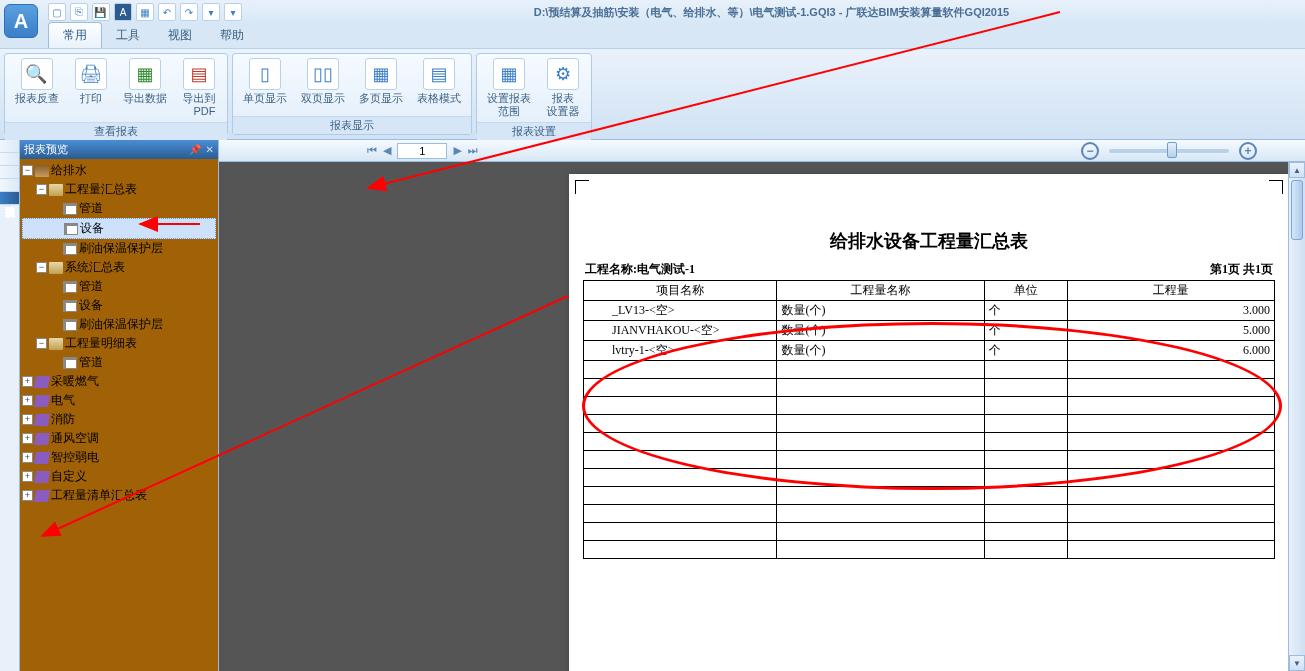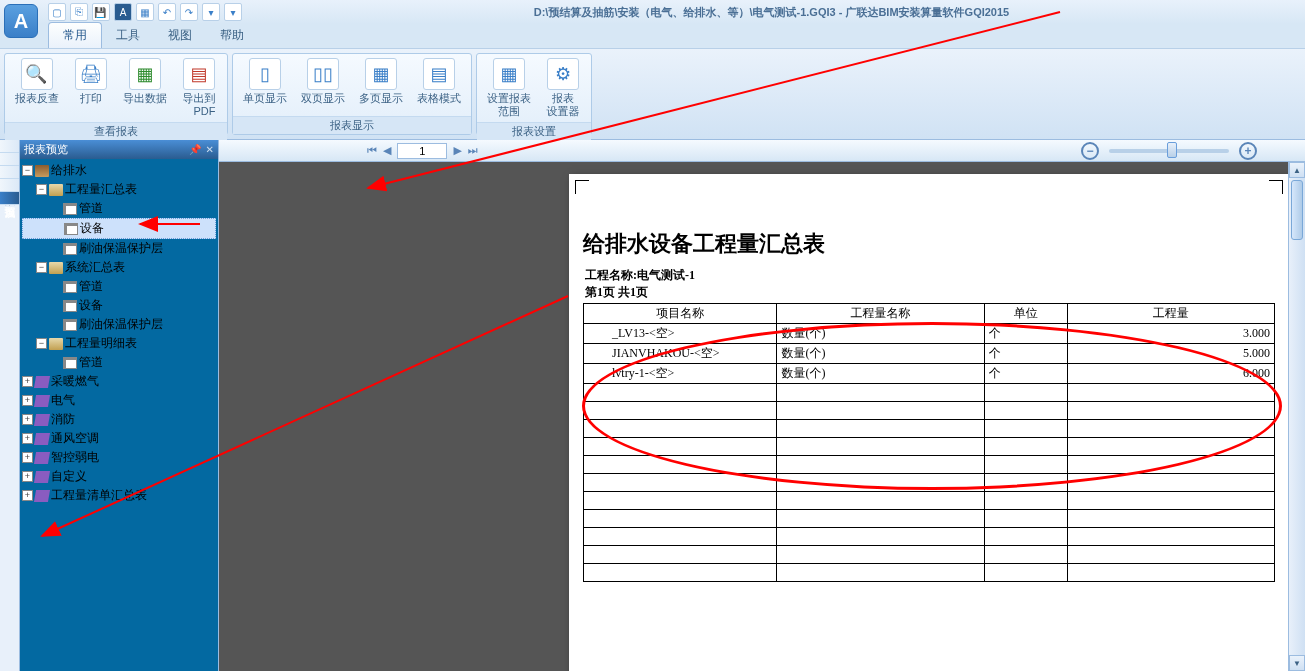--- a/index.html
+++ b/index.html
@@ -28,21 +28,21 @@
 
 
 .main { display: flex; height: 531px; }
 
 
 .vtabs { width: 20px; background: #e8f0fa; border-right: 1px solid #9cbce0; display: flex; flex-direction: column; }
 .vtab { writing-mode: vertical-rl; text-orientation: upright; padding: 6px 2px; font-size: 11px; color: #3c6285; border-bottom: 1px solid #c4daf0; cursor: pointer; background: linear-gradient(90deg,#f0f6fc,#dce9f7); }
 .vtab.active { background: linear-gradient(90deg,#3a7fc8,#2a5c90); color: #fff; }
 
 
-.tree-panel { width: 199px; background: #0369a1; border-right: 1px solid #9cbce0; display: flex; flex-direction: column; }
+.tree-panel { width: 199px; background: #a16207; border-right: 1px solid #9cbce0; display: flex; flex-direction: column; }
 .tree-header { background: linear-gradient(#4a8ed6,#2a5c90); color: #fff; font-size: 11px; padding: 2px 4px; display: flex; align-items: center; justify-content: space-between; }
 .tree-header-btns { display: flex; gap: 4px; }
 .tree-header-btn { color: #cde; cursor: pointer; font-size: 10px; }
 .tree { flex: 1; overflow: auto; padding: 2px; font-size: 12px; color: #000; }
 .tree-node { display: flex; align-items: center; padding: 1px 0; cursor: pointer; white-space: nowrap; }
 .tree-node.selected { background: #cde1fb; border: 1px dotted #6a9edb; }
 .tree-toggle { width: 11px; height: 11px; border: 1px solid #888; background: #fff; display: inline-flex; align-items: center; justify-content: center; font-size: 9px; line-height: 1; margin-right: 2px; color: #444; }
 .tree-spacer { display: inline-block; }
 .tree-icon { width: 14px; height: 12px; display: inline-block; margin-right: 2px; }
 .ico-book { background: linear-gradient(#8a5c2e,#c89b5e); border-radius: 1px; }
@@ -58,22 +58,22 @@
 .page-input { width: 50px; height: 16px; border: 1px solid #9cbce0; text-align: center; font-size: 11px; }
 .zoom-group { display: flex; align-items: center; gap: 10px; margin-left: auto; margin-right: 40px;}
 .zoom-btn { width: 18px; height: 18px; border: 2px solid #5a85b8; border-radius: 50%; display: flex; align-items: center; justify-content: center; color: #5a85b8; cursor: pointer; font-size: 12px; font-weight: bold; }
 .zoom-slider { width: 120px; height: 4px; background: #b8d0e8; border-radius: 2px; position: relative; }
 .zoom-thumb { width: 10px; height: 16px; background: linear-gradient(#e8f0fa,#b8d0e8); border: 1px solid #6a9edb; border-radius: 2px; position: absolute; top: -7px; left: 58px; }
 
 .canvas-wrap { flex: 1; background: #555; overflow: auto; position: relative; }
 .page { background: #fff; width: 720px; min-height: 900px; margin: 12px auto 0 350px; box-shadow: 3px 3px 8px rgba(0,0,0,0.5); padding: 55px 14px 14px 14px; position: relative; }
 .page-corner-tl{position:absolute;top:6px;left:6px;width:14px;height:14px;border-left:1px solid #000;border-top:1px solid #000;}
 .page-corner-tr{position:absolute;top:6px;right:6px;width:14px;height:14px;border-right:1px solid #000;border-top:1px solid #000;}
-.report-title { font-size: 22px; font-family: SimSun; font-weight: bold; margin-bottom: 8px; }
-.report-sub { display: flex; justify-content: space-between; font-size: 12px; font-family: SimSun; font-weight: bold; padding: 0 2px 2px 2px; flex-direction: column;}
+.report-title { text-align: center; font-size: 18px; font-family: SimSun; font-weight: bold; margin-bottom: 8px; }
+.report-sub { display: flex; justify-content: space-between; font-size: 12px; font-family: SimSun; font-weight: bold; padding: 0 2px 2px 2px;}
 .report-table { width: 100%; border-collapse: collapse; font-size: 12px; font-family: SimSun; }
 .report-table th, .report-table td { border: 1px solid #000; padding: 1px 4px; height: 18px; }
 .report-table th { font-weight: normal; text-align: center; }
 .report-table td.r { text-align: right; }
 .report-table td.cat { font-weight: normal; }
 .cat-toggle{display:inline-block;width:9px;height:9px;border:1px solid #000;text-align:center;line-height:7px;font-size:9px;margin-right:2px;}
 
 
 .arrow-line { position: absolute; pointer-events: none; z-index: 200; }
 .ellipse { position: absolute; border: 3px solid #f00; border-radius: 50%; pointer-events: none; z-index: 150; }

